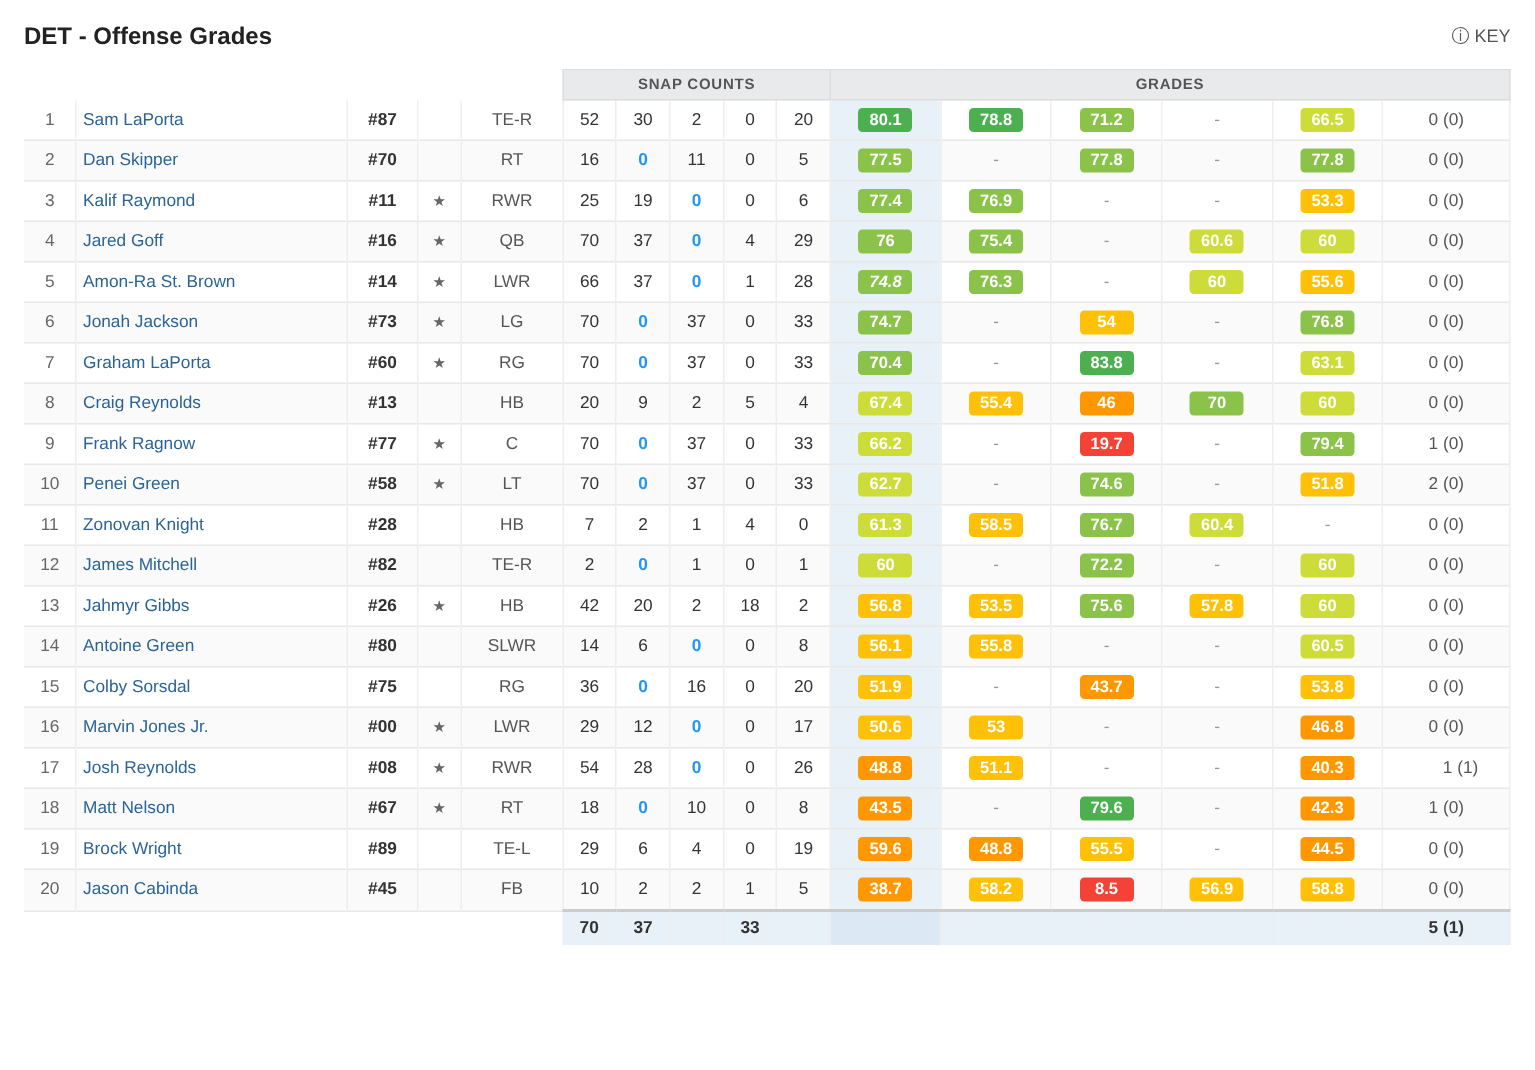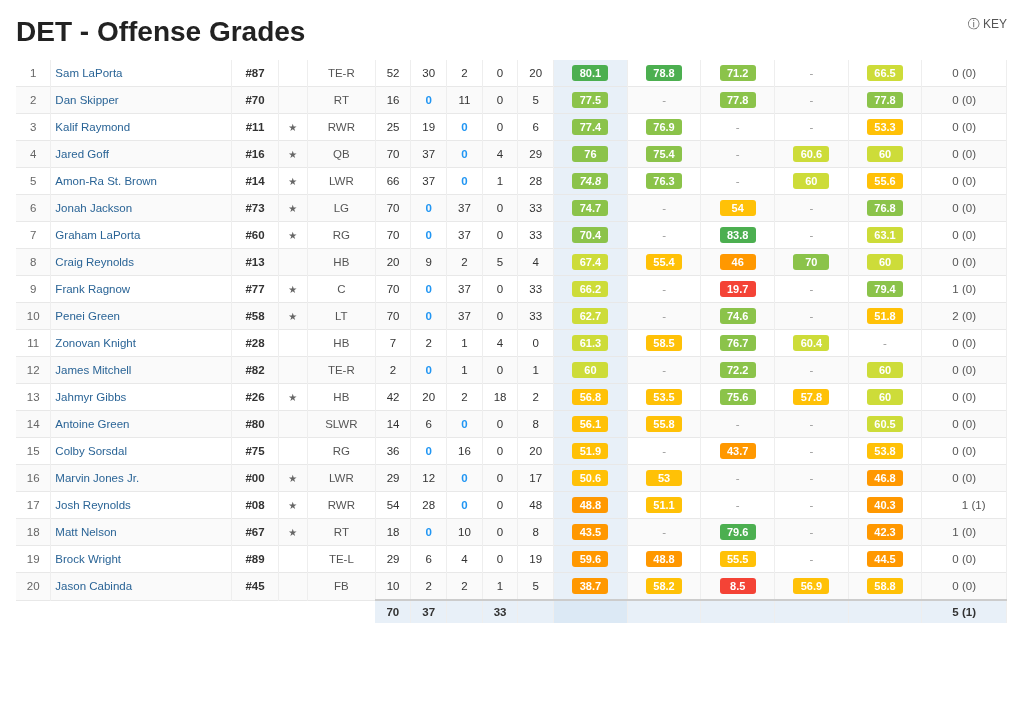--- a/index.html
+++ b/index.html
@@ -1,18 +1,18 @@
 <!DOCTYPE html>
 <html><head>
   <meta charset="utf-8">
   <style>
     * { box-sizing: border-box; margin: 0; padding: 0; }
     body { font-family: Arial, sans-serif; font-size: 12px; background: #fff; color: #333; }
     .page { padding: 16px; max-width: 1023px; }
-    h1 { font-size: 28px; font-weight: bold; color: #222; margin-bottom: 12px; }
+    h1 { font-size: 16px; font-weight: bold; color: #222; margin-bottom: 12px; }
     .key-btn { float: right; font-size: 12px; color: #555; cursor: pointer; }
 
     table { width: 100%; border-collapse: collapse; font-size: 11.5px; }
     thead tr.section-header th {
       background: #e8eaec;
       text-align: center;
       font-size: 10px;
       font-weight: 600;
       color: #555;
       letter-spacing: 0.5px;
@@ -57,20 +57,25 @@
 <body>
 
 <div class="page">
   <div style="overflow:hidden;">
     <span class="key-btn">ⓘ <span>KEY</span></span>
     <h1>DET - Offense Grades</h1>
   </div>
 
   <table>
     <thead>
+      <tr class="section-header">
+        <th colspan="5" style="background:#fff; border:none;"></th>
+        <th colspan="5" class="snap-section">SNAP COUNTS</th>
+        <th colspan="6" class="grade-section">GRADES</th>
+      </tr>
     </thead>
     <tbody id="table-body">
         <tr>
           <td style="color: rgb(102, 102, 102);">1</td>
           <td class="left player-name"><a style="color:#2a6496;text-decoration:none;cursor:pointer">Sam LaPorta</a></td>
           <td style="color: rgb(51, 51, 51); font-weight: 600;">#87</td>
           <td style="color: rgb(102, 102, 102); font-size: 10px;"></td>
           <td style="color: rgb(85, 85, 85);">TE-R</td>
           <td>52</td>
           <td>30</td>
@@ -357,21 +362,21 @@
         <tr>
           <td style="color: rgb(102, 102, 102);">17</td>
           <td class="left player-name"><a style="color:#2a6496;text-decoration:none;cursor:pointer">Josh Reynolds</a></td>
           <td style="color: rgb(51, 51, 51); font-weight: 600;">#08</td>
           <td style="color: rgb(102, 102, 102); font-size: 10px;">★</td>
           <td style="color: rgb(85, 85, 85);">RWR</td>
           <td>54</td>
           <td>28</td>
           <td><span style="color:#2196F3;font-weight:600">0</span></td>
           <td>0</td>
-          <td>48</td>
+          <td>26</td>
           <td style="background: rgb(232, 240, 248);"><span class="grade-badge" style="background:#ff9800;color:#fff">48.8</span></td>
           <td><span class="grade-badge" style="background:#ffc107;color:#fff">51.1</span></td>
           <td><span style="color:#999">-</span></td>
           <td><span style="color:#999">-</span></td>
           <td><span class="grade-badge" style="background:#ff9800;color:#fff">40.3</span></td>
           <td style="color: rgb(85, 85, 85); padding-left: 23px;">1 (1)</td>
         </tr>
         <tr>
           <td style="color: rgb(102, 102, 102);">18</td>
           <td class="left player-name"><a style="color:#2a6496;text-decoration:none;cursor:pointer">Matt Nelson</a></td>

